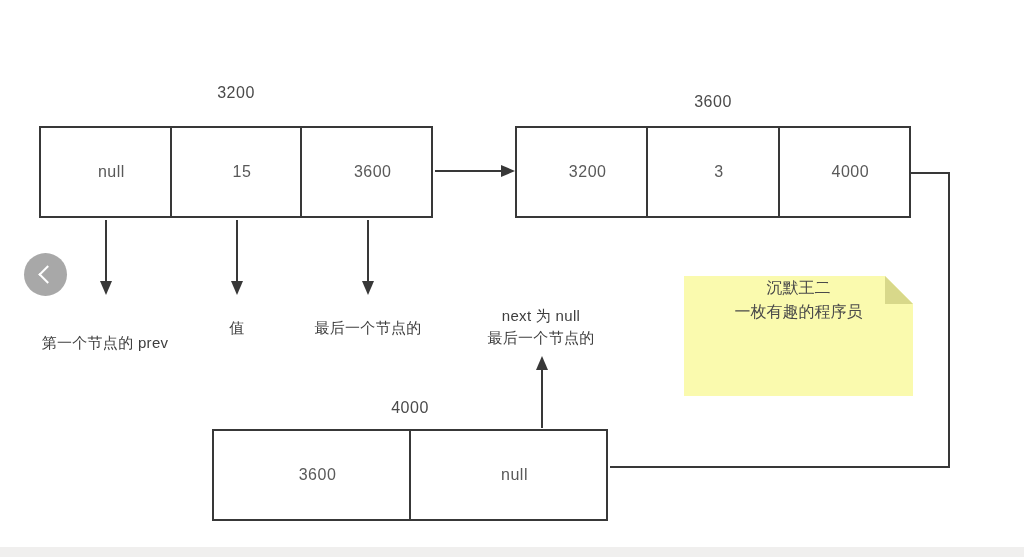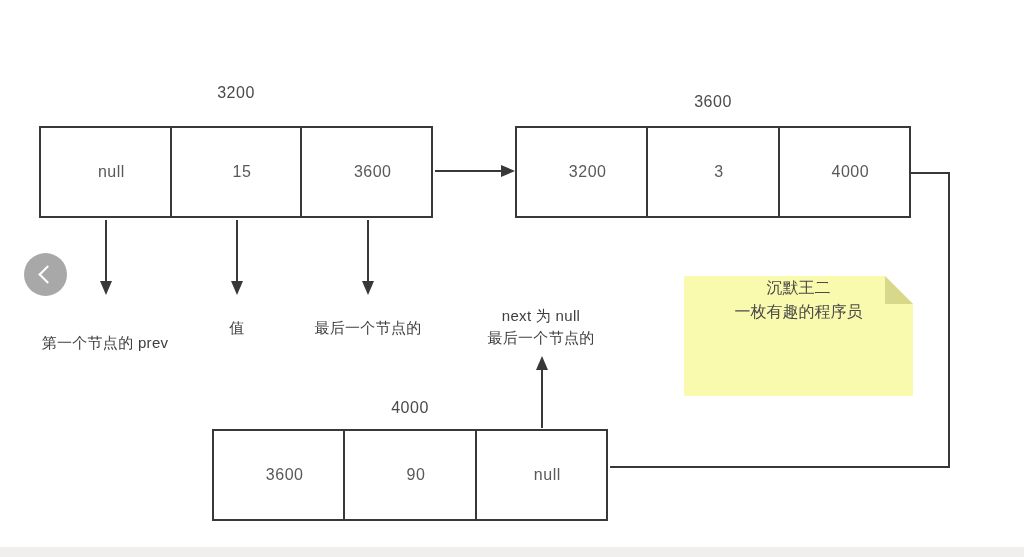--- a/index.html
+++ b/index.html
@@ -117,21 +117,20 @@
       <div class="cell">3200</div>
       <div class="cell">3</div>
       <div class="cell">4000</div>
     </div>
   </div>
 
   <div class="node" style="left:212px;top:429px;width:396px;height:92px;">
     <div class="node-label" style="top:-30px;">4000</div>
     <div class="cells">
       <div class="cell">3600</div>
-      <div class="cell">90</div>
       <div class="cell">null</div>
     </div>
   </div>
 
   <div class="anno" style="left:15px;top:322px;width:180px;margin-top:10px;">
     <div>第一个节点的 prev</div>
   </div>
 
   <div class="anno" style="left:187px;top:317px;width:100px;">值</div>
 

